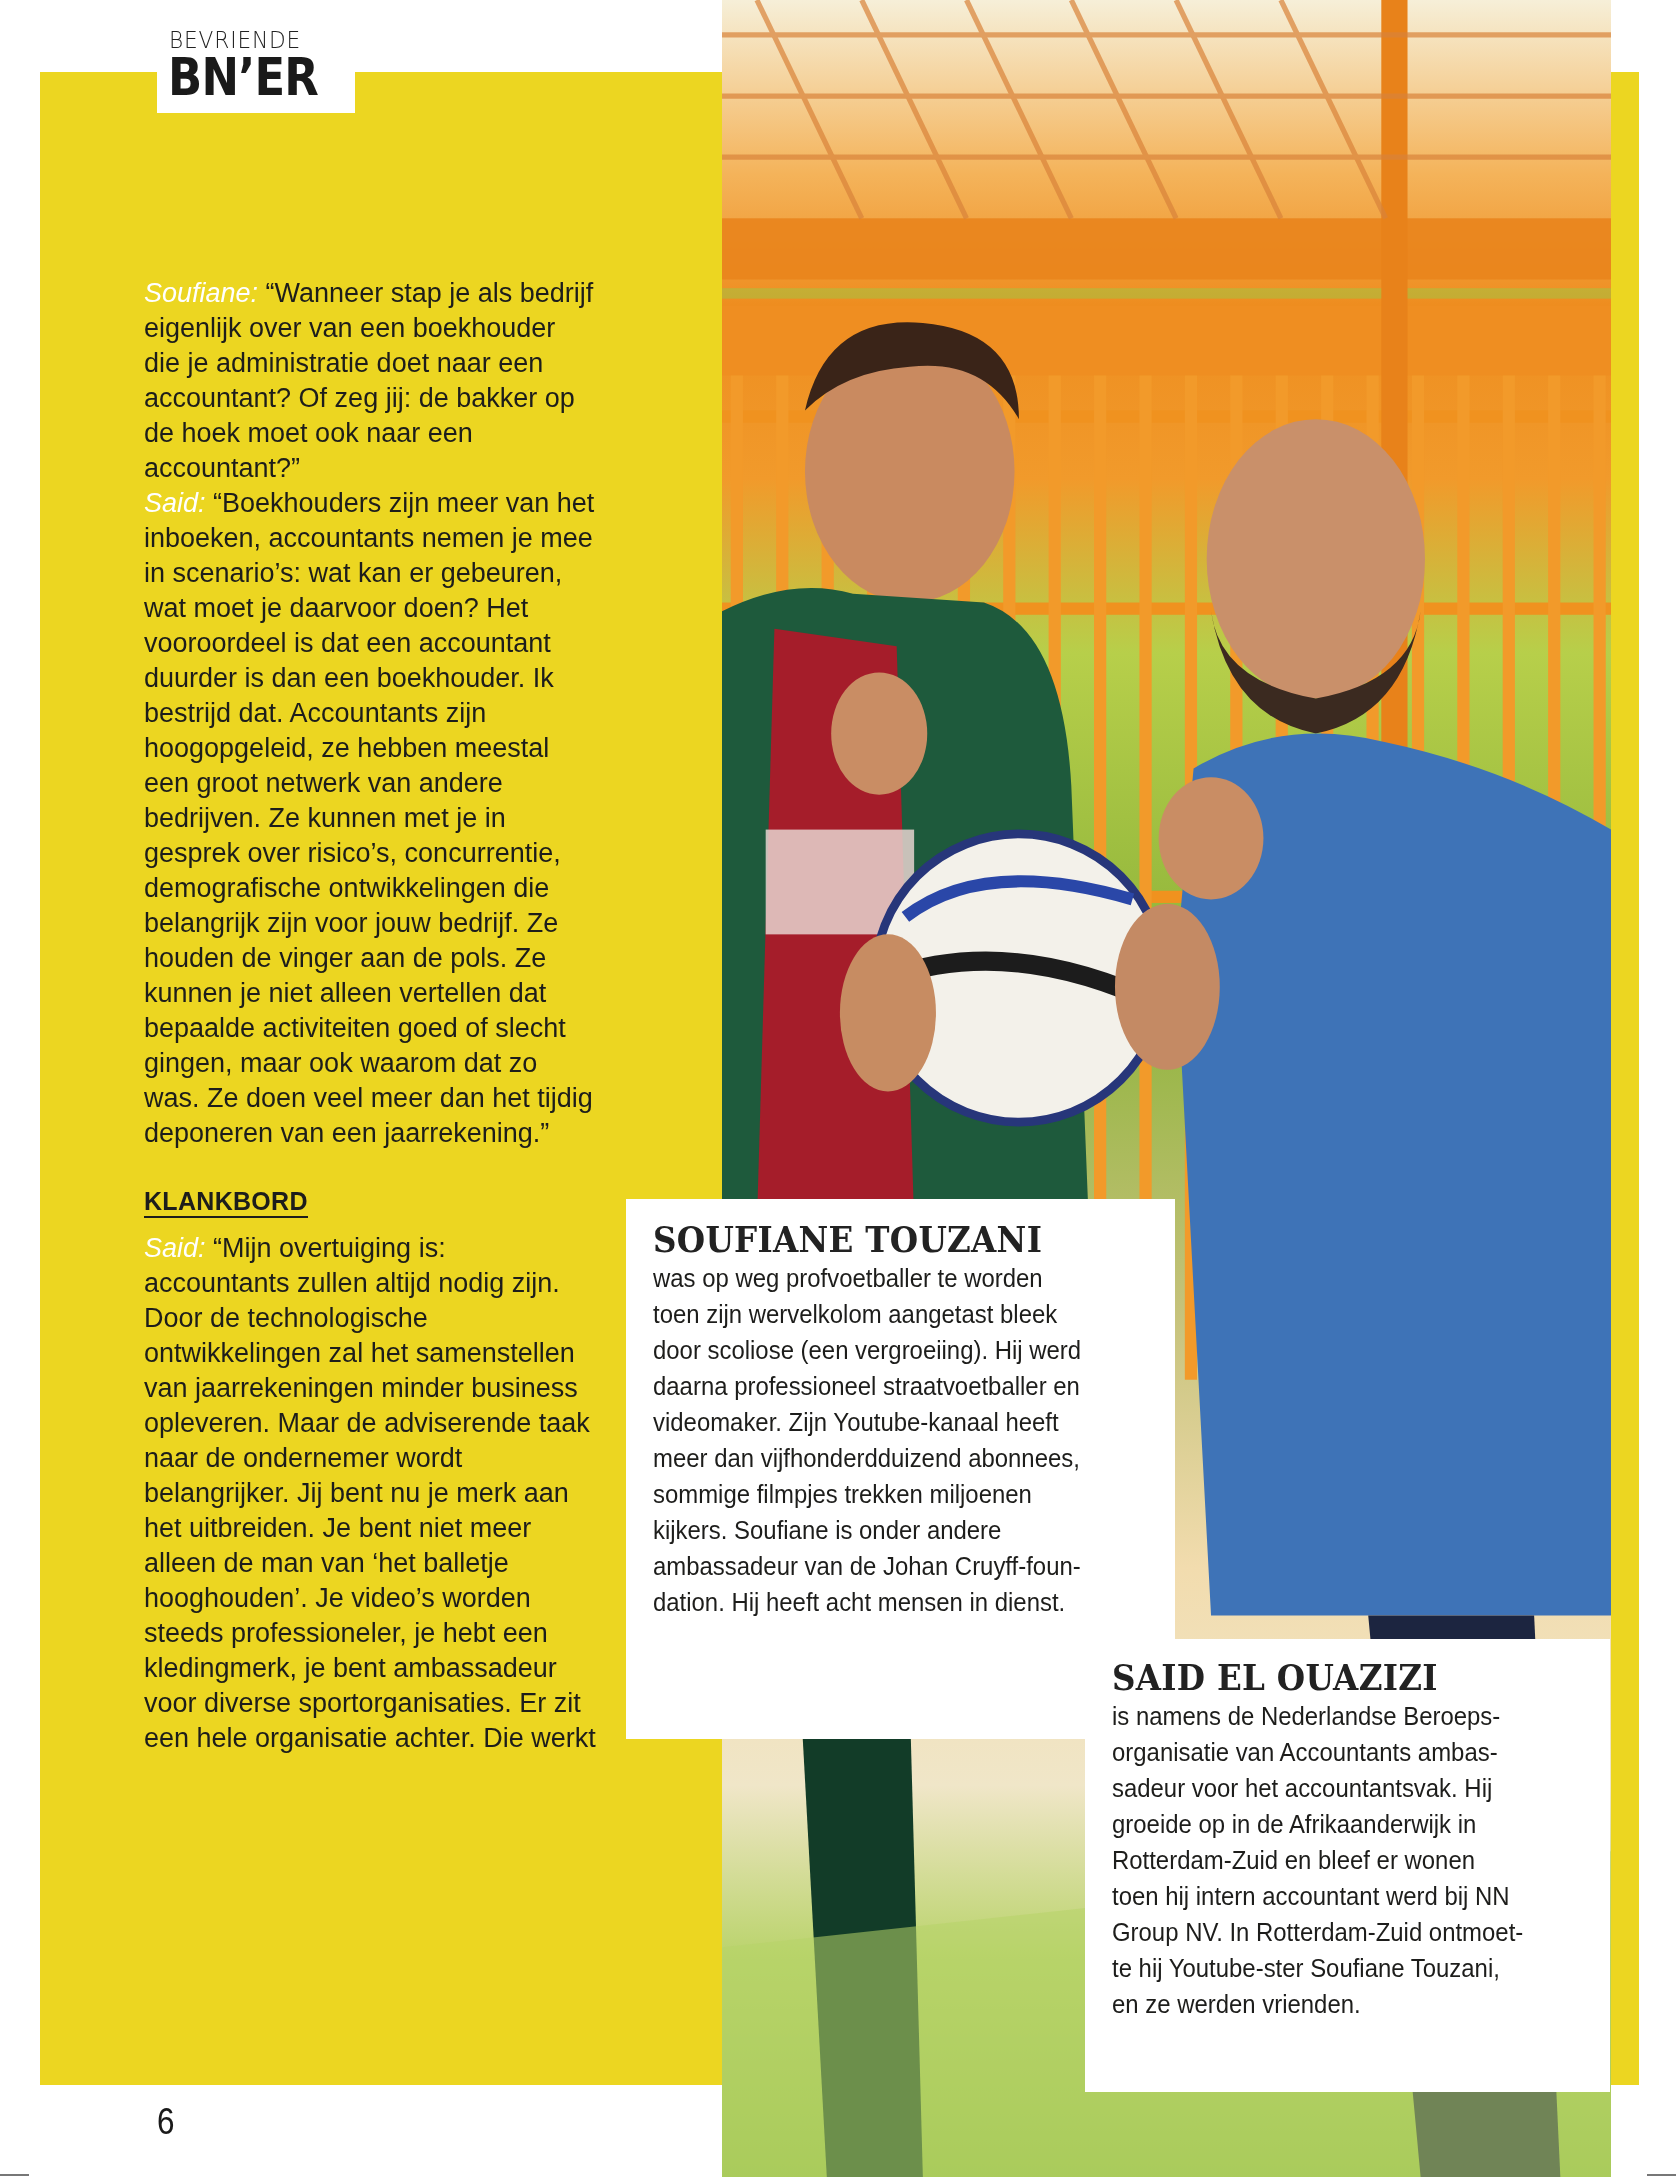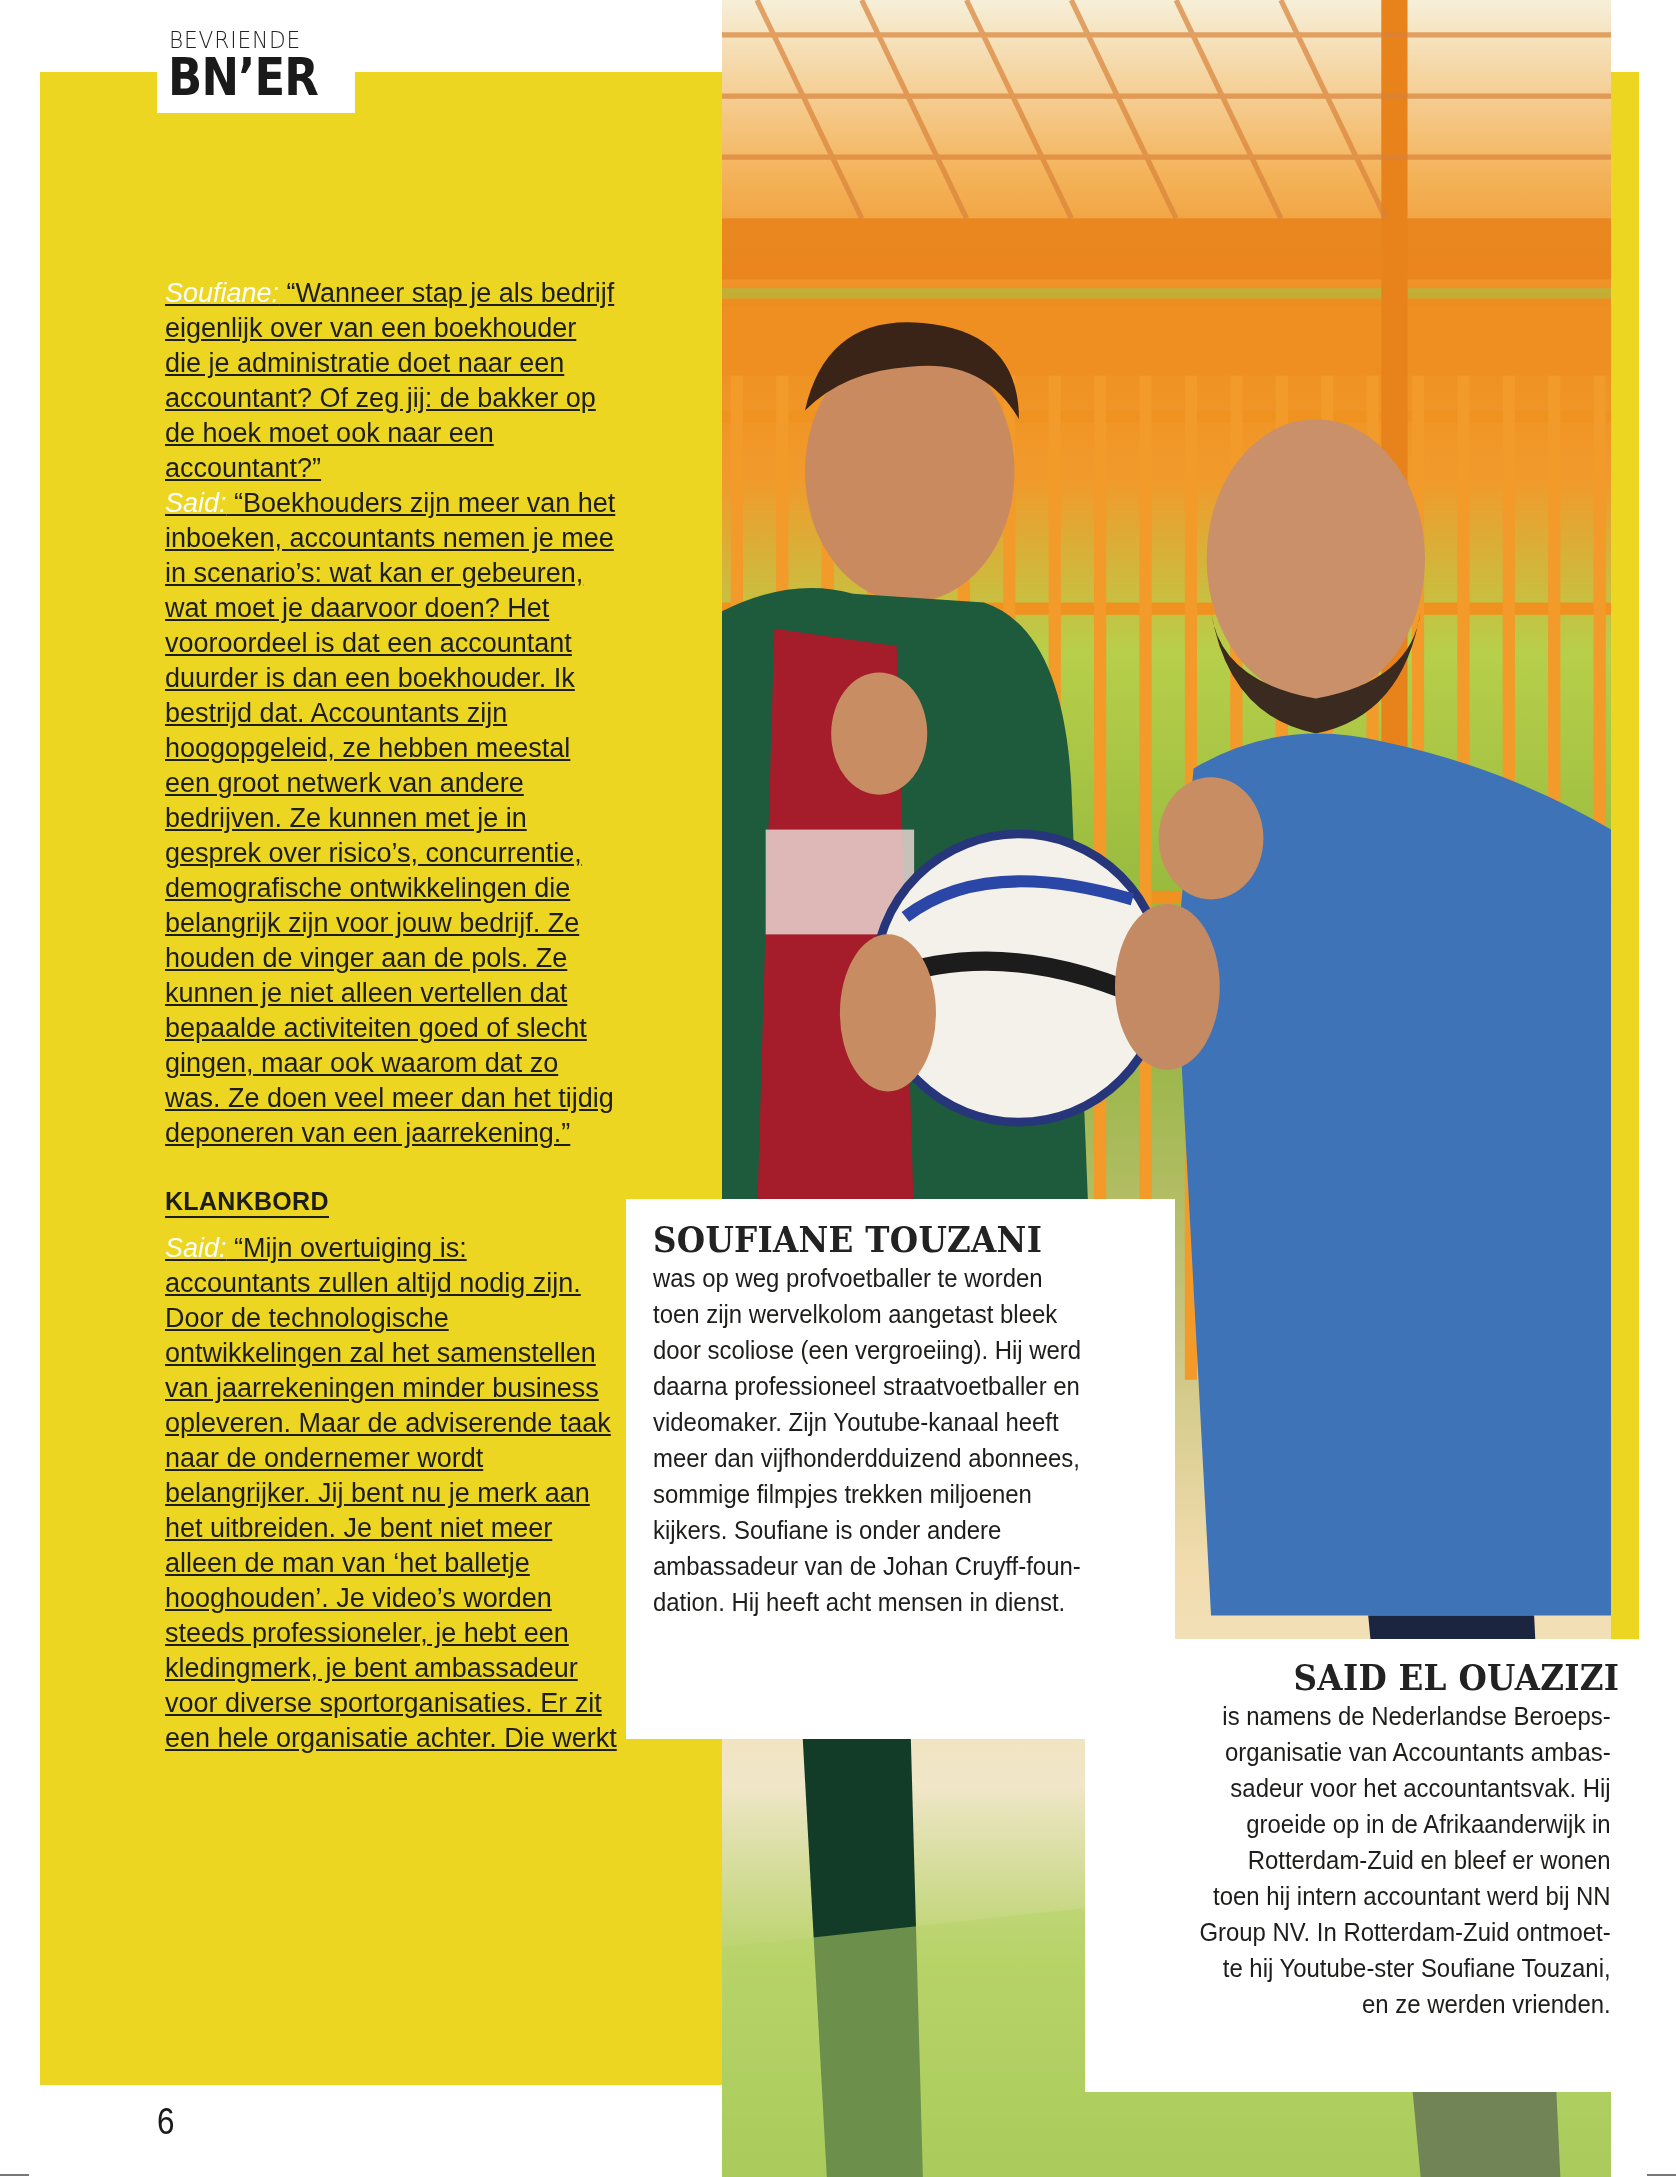--- a/index.html
+++ b/index.html
@@ -28,24 +28,23 @@
     transform: scaleX(0.92); transform-origin: left;
   }
   .header-title {
     position: absolute; left: 10.5px; top: 51px;
     font-family: "DejaVu Sans", sans-serif; font-weight: 800;
     font-size: 51px; line-height: 54px; color: #1a1a1a; letter-spacing: -0.9px;
     transform: scaleX(0.88); transform-origin: left;
   }
 
   .text-col {
-    position: absolute; left: 165px; top: 276px; width: 454px;
+    position: absolute; left: 144px; top: 276px; width: 454px;
     font-size: 27px; line-height: 35px; color: #1d1d1b;
     font-family: "Liberation Sans", sans-serif;
-    text-decoration: underline;
   }
   .text-col p { margin: 0; }
   .speaker { color: #ffffff; font-style: italic; }
   .subhead {
     display: inline-block; font-weight: 700; font-size: 25px;
     border-bottom: 2.6px solid #1d1d1b; line-height: 30px; margin-top: 35px;
     margin-bottom: 13px; letter-spacing: 0.3px;
   }
   .page-number {
     position: absolute; left: 157px; top: 2100px;
@@ -59,21 +58,21 @@
     position: absolute; left: 722px; top: 0; width: 889px; height: 2177px; overflow: hidden;
     background: linear-gradient(180deg, #f6efd8 0%, #f4b35a 8%, #ee8d1f 14%, #f19a2b 22%, #b7cf4a 30%, #8db33a 45%, #c5c27a 60%, #f2dcae 72%, #f0e6c8 82%, #b9d36a 90%, #9bc24d 100%);
   }
   .photo svg { position: absolute; left: 0; top: 0; }
 
   .caption-box {
     position: absolute; background: #ffffff;
     box-sizing: border-box;
   }
   .caption-1 { left: 626px; top: 1199px; width: 549px; height: 540px; padding: 21px 17.5px 0 27px; }
-  .caption-2 { left: 1085px; top: 1639px; width: 590px; height: 453px; padding: 19px 17.5px 0 27px; text-align: right; }
+  .caption-2 { left: 1085px; top: 1639px; width: 525px; height: 453px; padding: 19px 17.5px 0 27px; }
   .caption-name {
     font-family: "DejaVu Serif", serif; font-weight: 700;
     font-size: 35px; line-height: 40px; color: #222;
     letter-spacing: 0.3px; margin: 0;
     transform: scaleX(0.93); transform-origin: left;
   }
   .caption-body {
     font-family: "Liberation Sans", sans-serif;
     font-size: 26px; line-height: 36px; color: #1d1d1b; margin: 0;
     white-space: pre-line;

